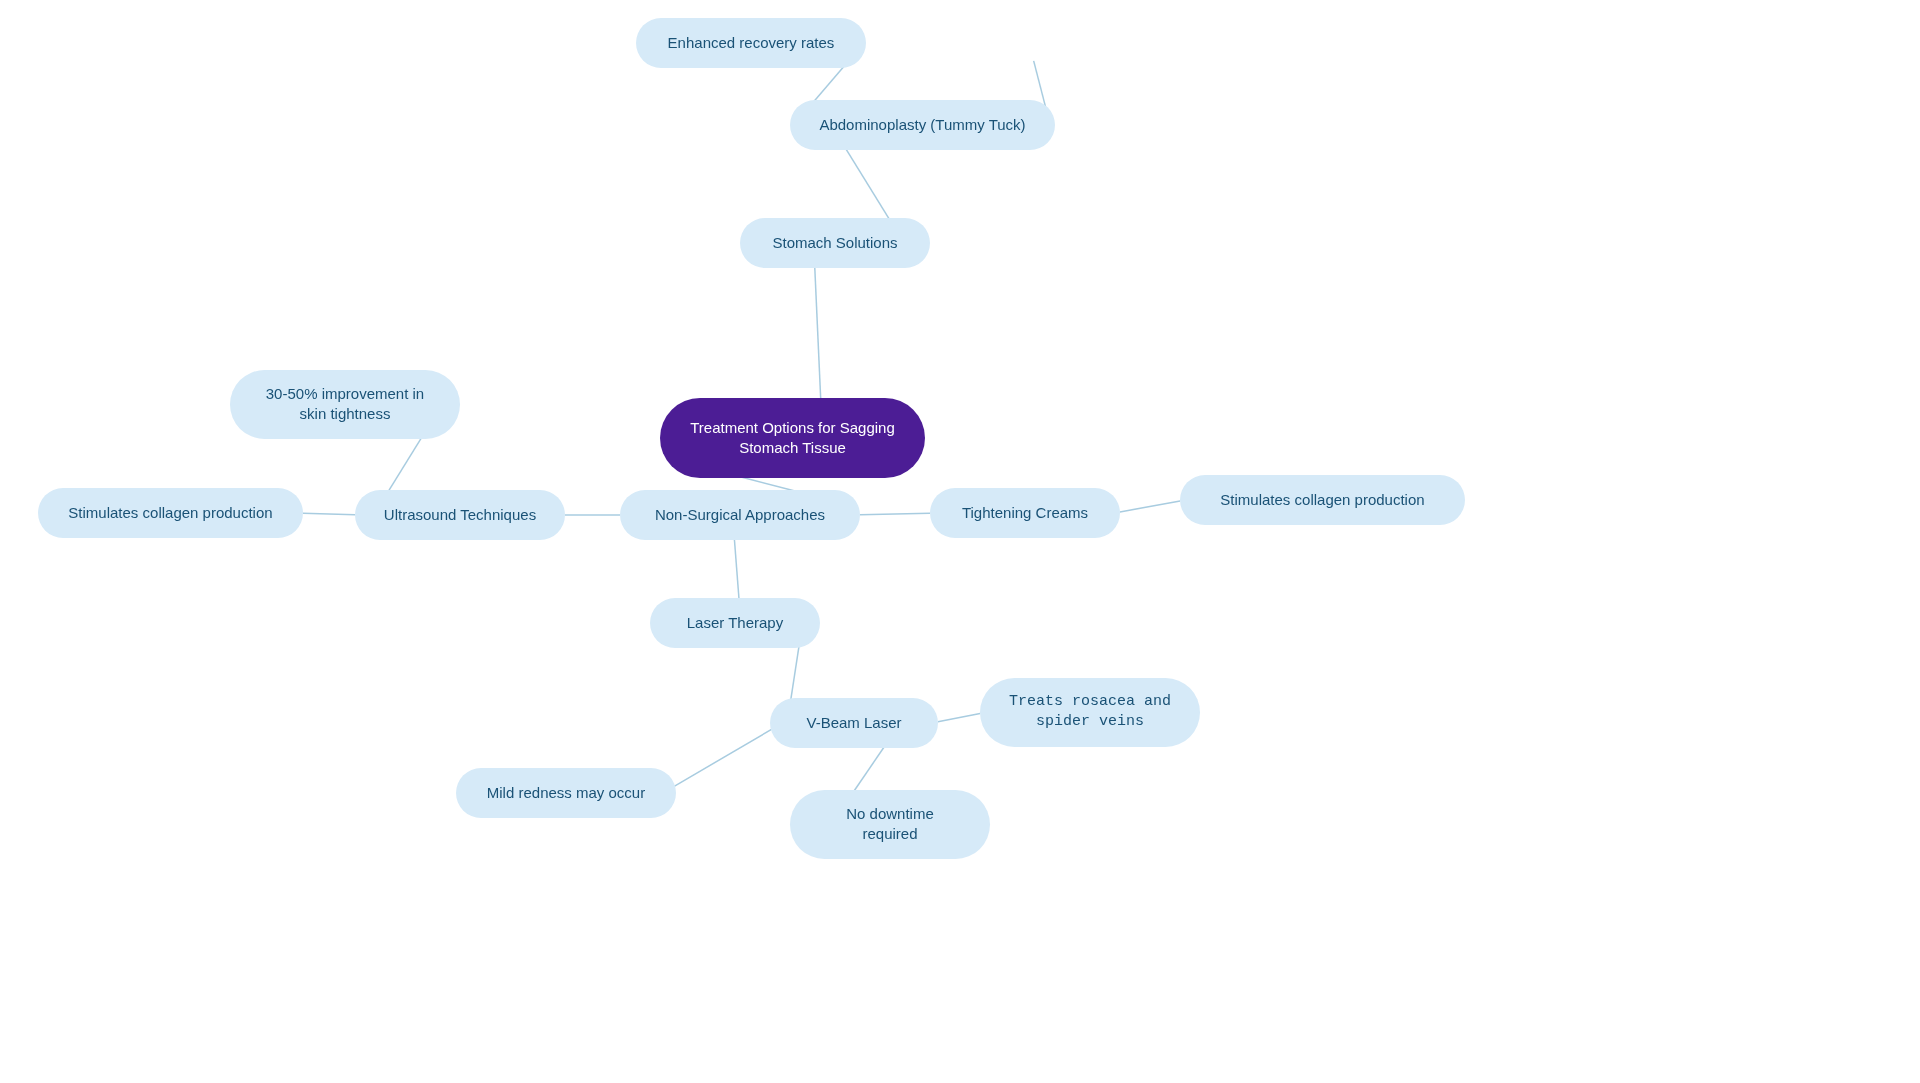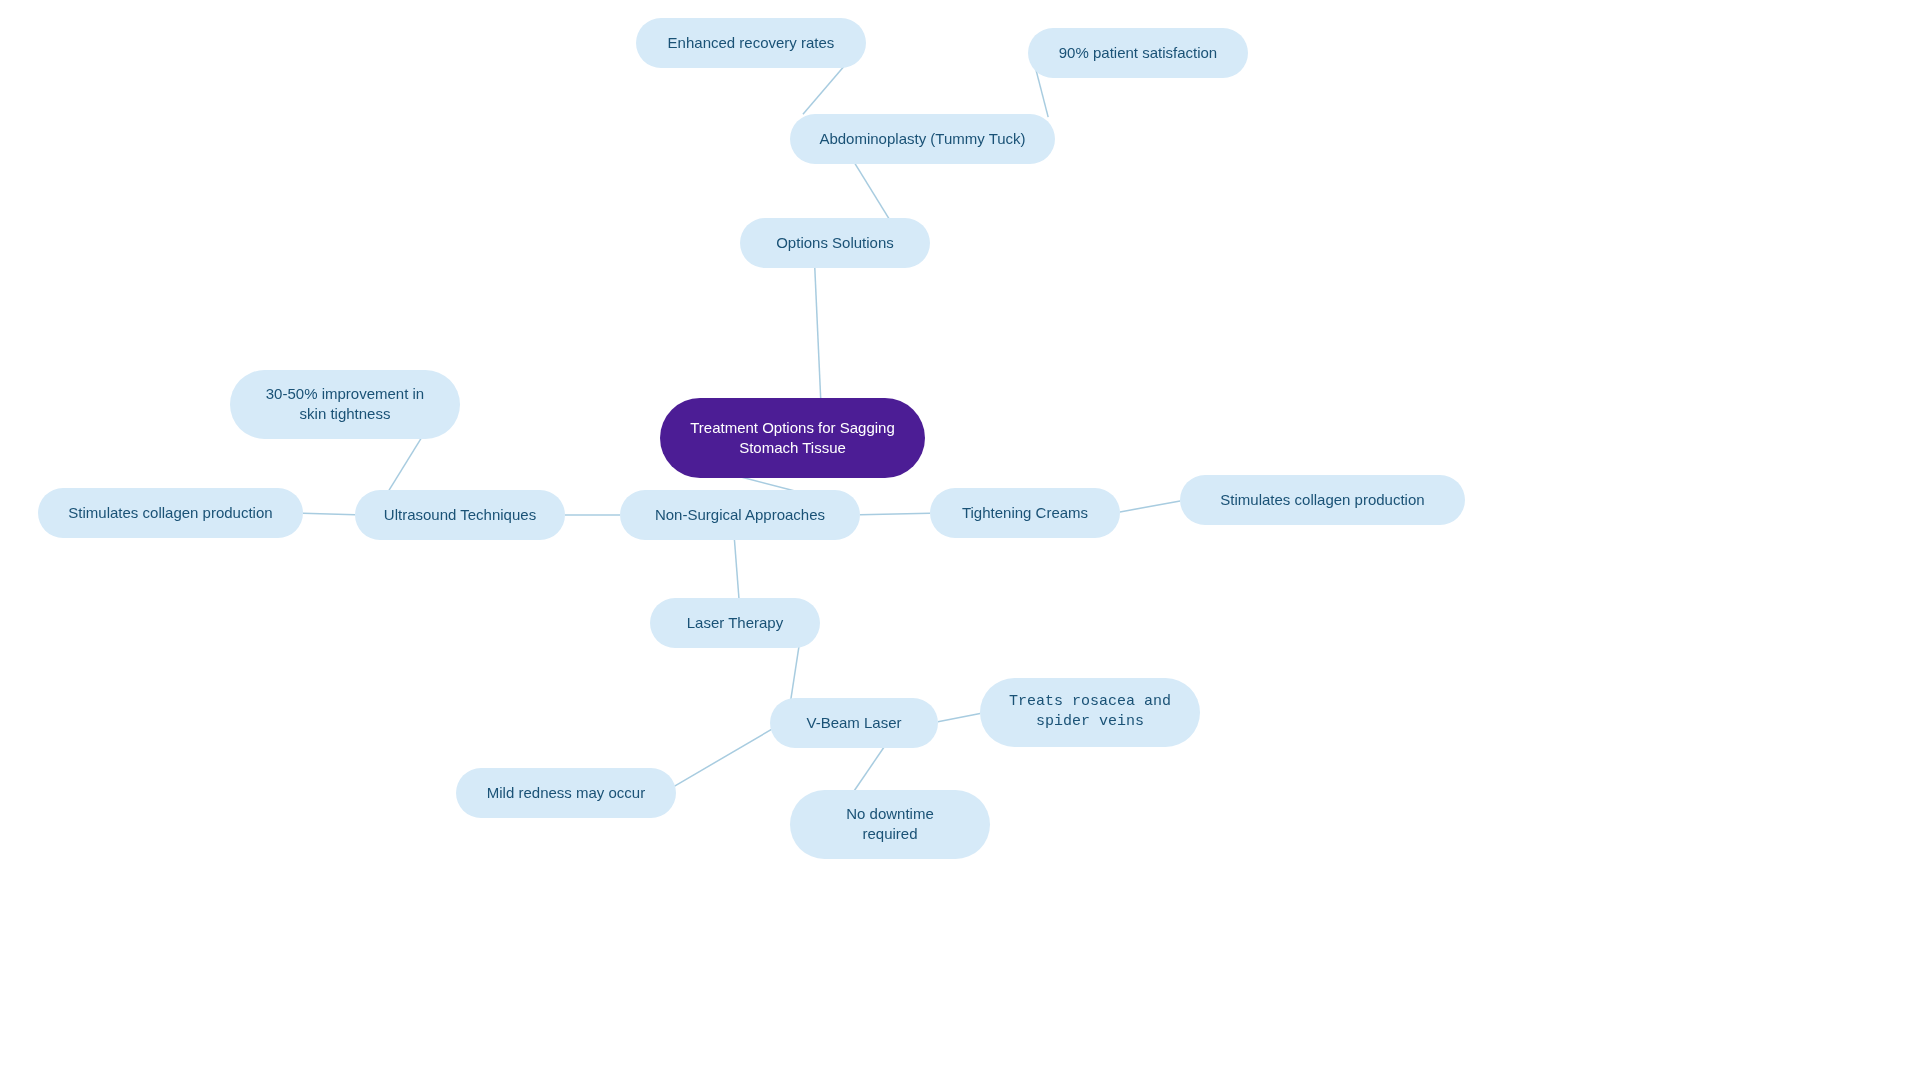--- a/index.html
+++ b/index.html
@@ -63,24 +63,23 @@
       <line x1="355.00250557042034" y1="514.8272925496676" x2="302.9968382087553" y2="513.1727074503324" stroke="#a8cce0" stroke-width="1.5"></line>
       <line x1="859.9970453538184" y1="514.824565723167" x2="930.0023390948937" y2="513.175434276833" stroke="#a8cce0" stroke-width="1.5"></line>
       <line x1="1119.909429875724" y1="511.90860452155295" x2="1180.135855186414" y2="501.09139547844705" stroke="#a8cce0" stroke-width="1.5"></line>
       <line x1="734.4503886326133" y1="539.97325115324" x2="738.9309747185656" y2="598.02674884676" stroke="#a8cce0" stroke-width="1.5"></line>
       <line x1="800.0741395684782" y1="639.0835737934943" x2="789.6914385440921" y2="706.9164262065057" stroke="#a8cce0" stroke-width="1.5"></line>
       <line x1="937.9089030729508" y1="721.8360094660482" x2="980.1192935949454" y2="713.5830271261746" stroke="#a8cce0" stroke-width="1.5"></line>
       <line x1="772.3764043575471" y1="728.9044846384876" x2="672.888041912736" y2="787.0955153615124" stroke="#a8cce0" stroke-width="1.5"></line>
       <line x1="884.6095452807631" y1="746.2810694926438" x2="853.5600651419487" y2="791.7189305073562" stroke="#a8cce0" stroke-width="1.5"></line>
     </svg>
 <div class="node node-dark" style="left: 660px; top: 398px; width: 265px; min-height: 80px;">Treatment Options for Sagging Stomach Tissue</div>
-    <div class="node node-light" style="left: 740px; top: 218px; width: 190px; min-height: 50px;">Options Solutions</div>
-    <div class="node node-light" style="left: 790px; top: 100px; width: 265px; min-height: 50px; margin-top: 14px;">Abdominoplasty (Tummy Tuck)</div>
+    <div class="node node-light" style="left: 740px; top: 218px; width: 190px; min-height: 50px;">Stomach Solutions</div>
+    <div class="node node-light" style="left: 790px; top: 100px; width: 265px; min-height: 50px;">Abdominoplasty (Tummy Tuck)</div>
     <div class="node node-light" style="left: 636px; top: 18px; width: 230px; min-height: 50px;">Enhanced recovery rates</div>
-    <div class="node node-light" style="left: 1028px; top: 28px; width: 220px; min-height: 50px;">90% patient satisfaction</div>
     <div class="node node-light" style="left: 620px; top: 490px; width: 240px; min-height: 50px;">Non-Surgical Approaches</div>
     <div class="node node-light" style="left: 355px; top: 490px; width: 210px; min-height: 50px;">Ultrasound Techniques</div>
     <div class="node node-light" style="left: 230px; top: 370px; width: 230px; min-height: 68px;">30-50% improvement in skin tightness</div>
     <div class="node node-light" style="left: 38px; top: 488px; width: 265px; min-height: 50px;">Stimulates collagen production</div>
     <div class="node node-light" style="left: 930px; top: 488px; width: 190px; min-height: 50px;">Tightening Creams</div>
     <div class="node node-light" style="left: 1180px; top: 475px; width: 285px; min-height: 50px;">Stimulates collagen production</div>
     <div class="node node-light" style="left: 650px; top: 598px; width: 170px; min-height: 50px;">Laser Therapy</div>
     <div class="node node-light" style="left: 770px; top: 698px; width: 168px; min-height: 50px; text-align: center;">V-Beam Laser</div>
     <div class="node node-light" style="left: 980px; top: 678px; width: 220px; min-height: 68px; font-family: Liberation Mono, monospace;">Treats rosacea and spider veins</div>
     <div class="node node-light" style="left: 456px; top: 768px; width: 220px; min-height: 50px;">Mild redness may occur</div>

